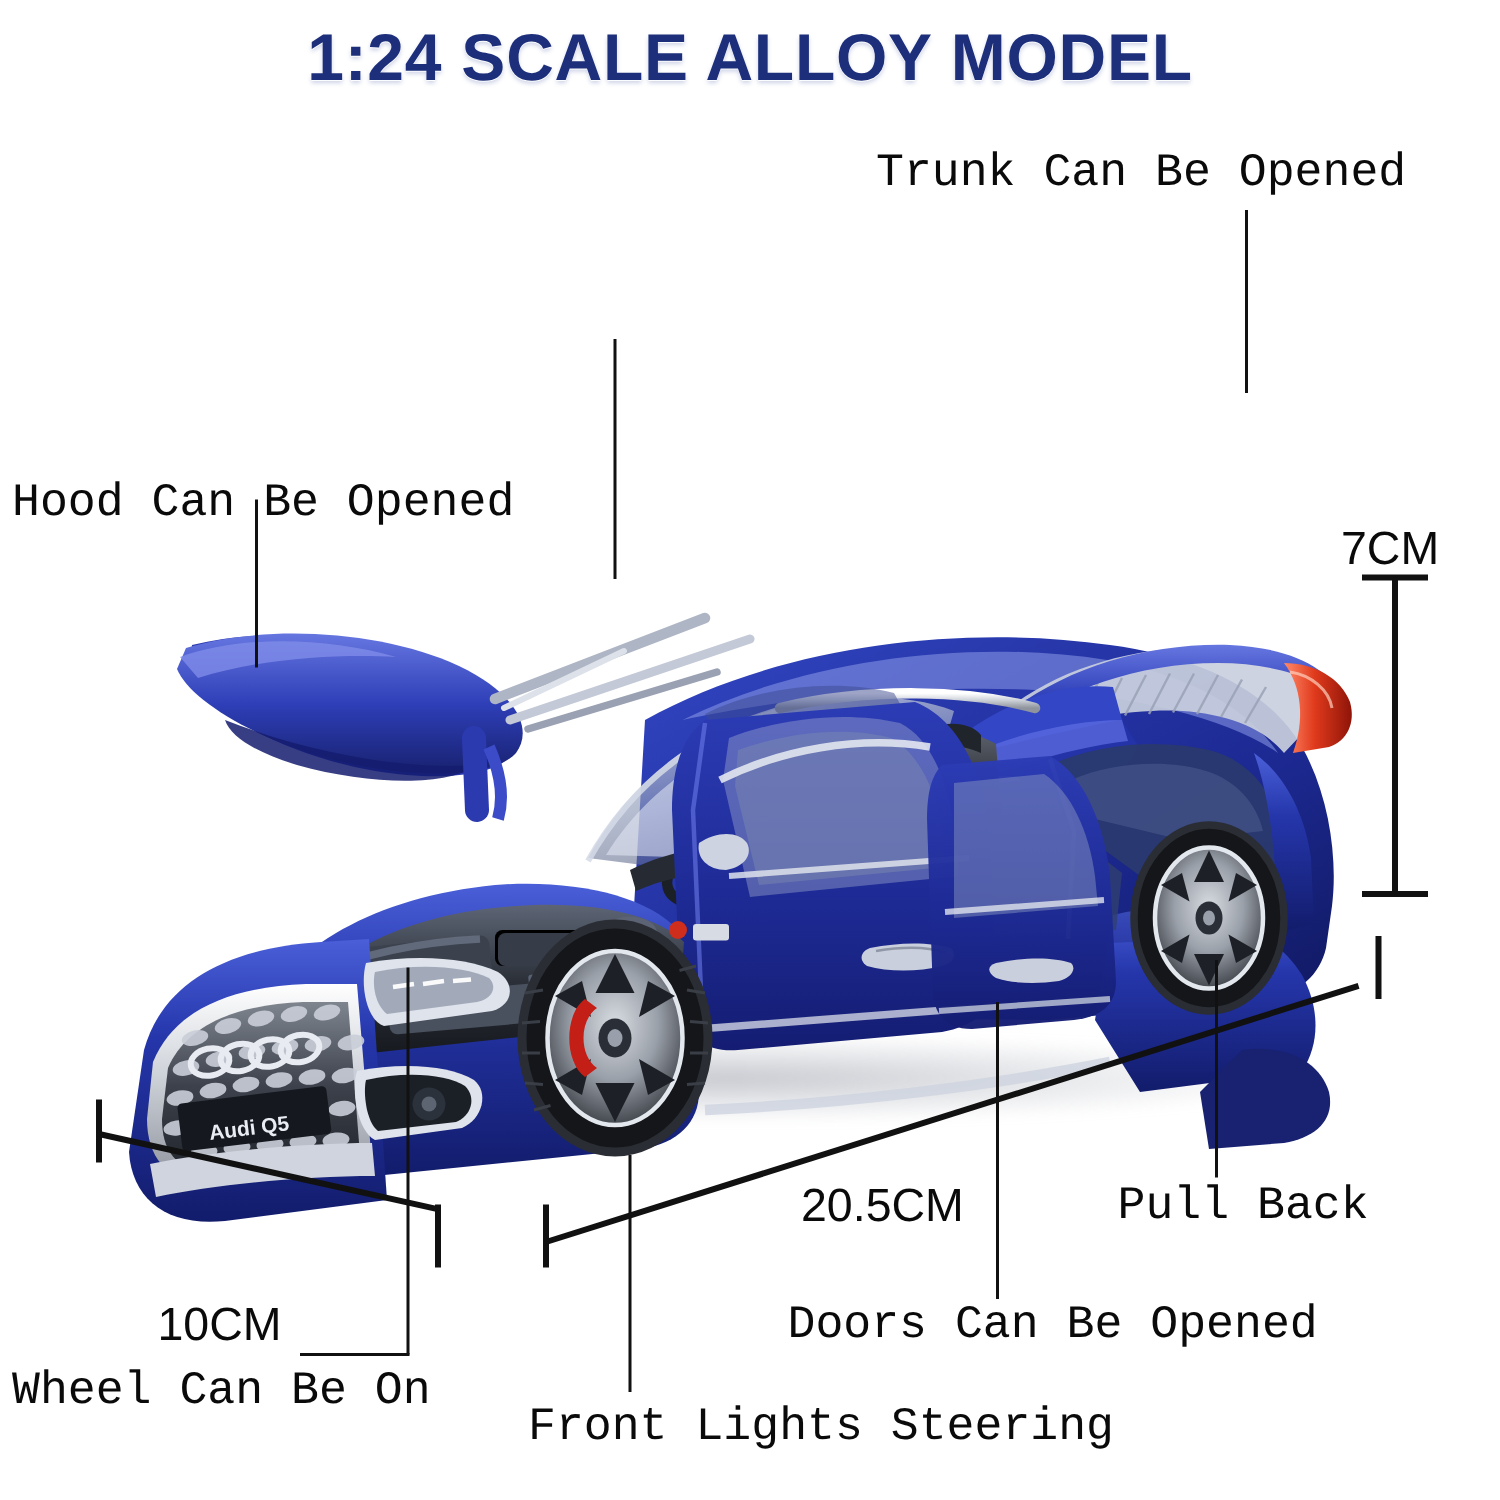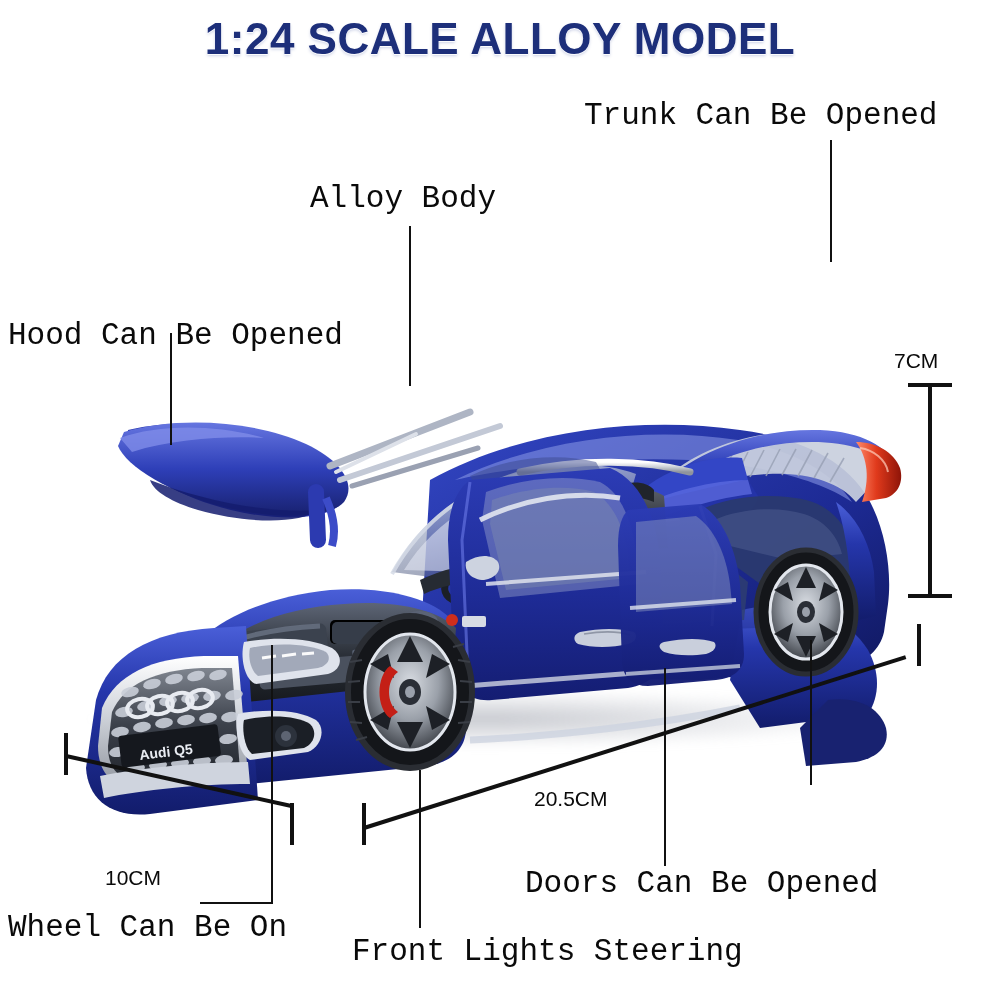--- a/index.html
+++ b/index.html
@@ -19,21 +19,21 @@
     color:#1d2f7a;
     text-shadow:0 1px 0 rgba(255,255,255,.9), 0 2px 3px rgba(60,80,160,.25);
   }
 
   
   .lbl{
     position:absolute; color:#0a0a0a; font-size:31px; font-weight:400;
     white-space:nowrap; line-height:1;font-family:Liberation Mono, monospace;
   }
   .dim{
-    position:absolute; color:#0a0a0a; font-size:21px; font-weight:400;
+    position:absolute; color:#0a0a0a; font-size:31px; font-weight:400;
     white-space:nowrap; line-height:1;
   }
 
   
   .vline{ position:absolute; width:2px; background:#111; }
   .hline{ position:absolute; height:2px; background:#111; }
   .tick { position:absolute; width:4px; background:#111; }
   .rule { position:absolute; height:4px; background:#111; transform-origin:0 50%; }
 
   
@@ -423,36 +423,36 @@
     </g>
 
     <path d="M470 560 C 560 556, 660 544, 740 528" stroke="#cdd3e0" stroke-width="7" fill="none" opacity=".8"></path>
 
   </svg>
   </div>
 
   <div class="lbl" style="left:584px; top:100px;">Trunk Can Be Opened</div>
   <div class="vline" style="left:830px; top:140px; height:122px;"></div>
 
-  <div class="lbl" style="left:310px; top:183px;">Alloy Body</div>
   <div class="vline" style="left:409px; top:226px; height:160px;"></div>
 
   <div class="lbl" style="left:8px; top:284px;margin-top:36px;">Hood Can Be Opened</div>
   <div class="vline" style="left:170px; top:333px; height:112px;"></div>
 
   <div class="lbl" style="left:8px; top:912px;">Wheel Can Be On</div>
   <div class="vline" style="left:271px; top:645px; height:258px;"></div>
   <div class="hline" style="left:200px; top:902px; width:73px;"></div>
 
   <div class="lbl" style="left:352px; top:936px;">Front Lights Steering</div>
   <div class="vline" style="left:419px; top:770px; height:158px;"></div>
 
   <div class="lbl" style="left:525px; top:868px;">Doors Can Be Opened</div>
   <div class="vline" style="left:664px; top:668px; height:198px;"></div>
 
+  <div class="lbl" style="left:745px; top:789px;">Pull Back</div>
   <div class="vline" style="left:810px; top:640px; height:145px;"></div>
 
   <div class="dim" style="left:894px; top:350px;">7CM</div>
   <div class="hline" style="left:908px; top:383px; width:44px; height:4px;"></div>
   <div class="vline" style="left:928px; top:385px; height:212px; width:4px;"></div>
   <div class="hline" style="left:908px; top:594px; width:44px; height:4px;"></div>
 
   <div class="dim" style="left:105px; top:852px;margin-top:15px;">10CM</div>
   <div class="tick" style="left:64px; top:733px; height:42px;"></div>
   <div class="rule" style="left:66px; top:754px; width:232px; transform:rotate(12.5deg);"></div>

